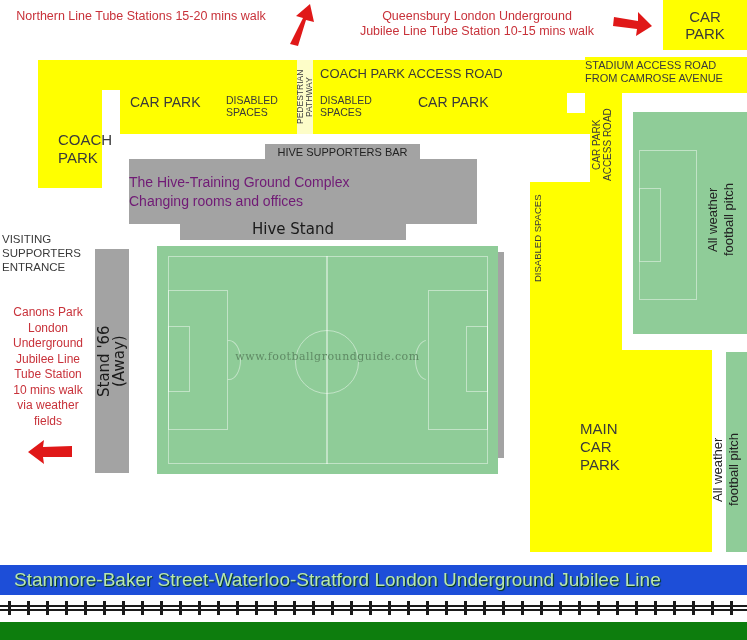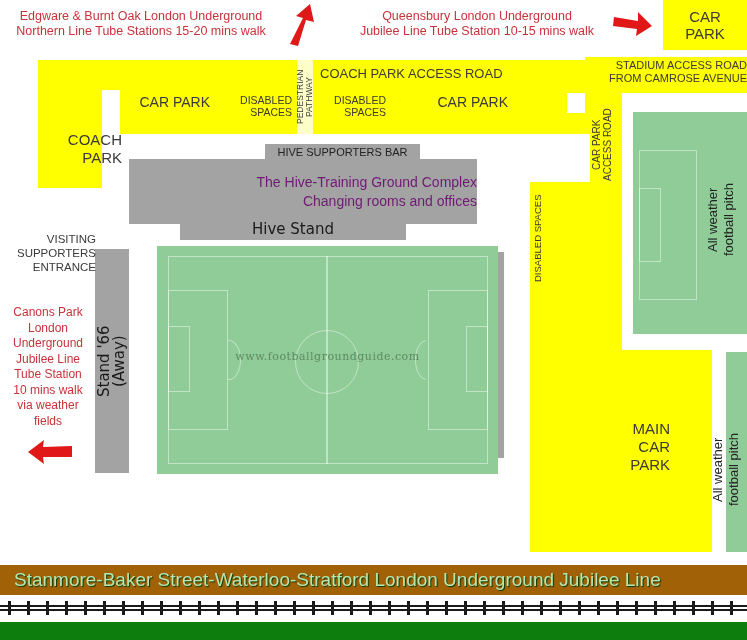--- a/index.html
+++ b/index.html
@@ -3,33 +3,32 @@
 <meta charset="utf-8">
 <style>
   html, body { margin:0; padding:0; background:#ffffff; }
   #stage { position:relative; width:747px; height:640px; overflow:hidden; background:#ffffff;
            font-family:"Liberation Sans", sans-serif; }
   .abs { position:absolute; }
   .yellow { background:#ffff00; }
   .grey { background:#a3a3a3; }
   .pitch { background:#8fcc98; }
   .red-text { color:#c8323a; font-size:12.5px; line-height:15px; text-align:center; }
-  .lbl { color:#3a3a3a; text-align:right; }
+  .lbl { color:#3a3a3a; text-align:left; }
   .vert { writing-mode:vertical-rl; transform:rotate(180deg); text-align:center; }
   .center { display:flex; align-items:center; justify-content:center; text-align:center; }
   .stand-label { font-family:"DejaVu Sans", sans-serif; color:#1a1a1a; }
   .line { position:absolute; border:1.5px solid rgba(255,255,255,0.45); box-sizing:border-box; }
 </style>
 </head>
 <body>
 
 <div id="stage">
 
   <div class="abs red-text" style="left:2px; top:9px; width:278px;">
-    <div>Edgware &amp; Burnt Oak   London Underground</div>
     <div>Northern Line Tube Stations 15-20 mins walk</div>
   </div>
   <svg class="abs" style="left:284px; top:2px;" width="34" height="44" viewBox="0 0 34 44">
     <polygon points="6,42 14,44 22,18 30,20 26,2 12,14 19,16" fill="#e01818"></polygon>
   </svg>
 
   <div class="abs red-text" style="left:343px; top:9px; width:268px;">
     <div>Queensbury   London Underground</div>
     <div>Jubilee Line Tube Station 10-15 mins walk</div>
   </div>
@@ -146,21 +145,21 @@
     <div>Jubilee Line</div>
     <div>Tube Station</div>
     <div>10 mins walk</div>
     <div>via weather</div>
     <div>fields</div>
   </div>
   <svg class="abs" style="left:26px; top:438px;" width="48" height="28" viewBox="0 0 48 28">
     <polygon points="2,14 18,2 17,9 46,8 46,19 17,19 18,26" fill="#e01818"></polygon>
   </svg>
 
-  <div class="abs" style="left:0; top:565px; width:747px; height:30px; background:#a16207;">
+  <div class="abs" style="left:0; top:565px; width:747px; height:30px; background:#1d4ed8;">
     <div style="padding-left:14px; font-size:19px; line-height:30px; color:#b8e6b0; text-shadow:1px 1px 1px #053a05; white-space:nowrap;">Stanmore-Baker Street-Waterloo-Stratford  London Underground Jubilee Line</div>
   </div>
   <svg class="abs" style="left:0; top:598px;" width="747" height="20" viewBox="0 0 747 20">
     <defs>
       <pattern id="ties" x="0" y="0" width="19" height="20" patternUnits="userSpaceOnUse">
         <rect x="8" y="3" width="3" height="14" fill="#1a1a1a"></rect>
       </pattern>
     </defs>
     <rect x="0" y="0" width="747" height="20" fill="url(#ties)"></rect>
     <rect x="0" y="7" width="747" height="2" fill="#1a1a1a"></rect>

